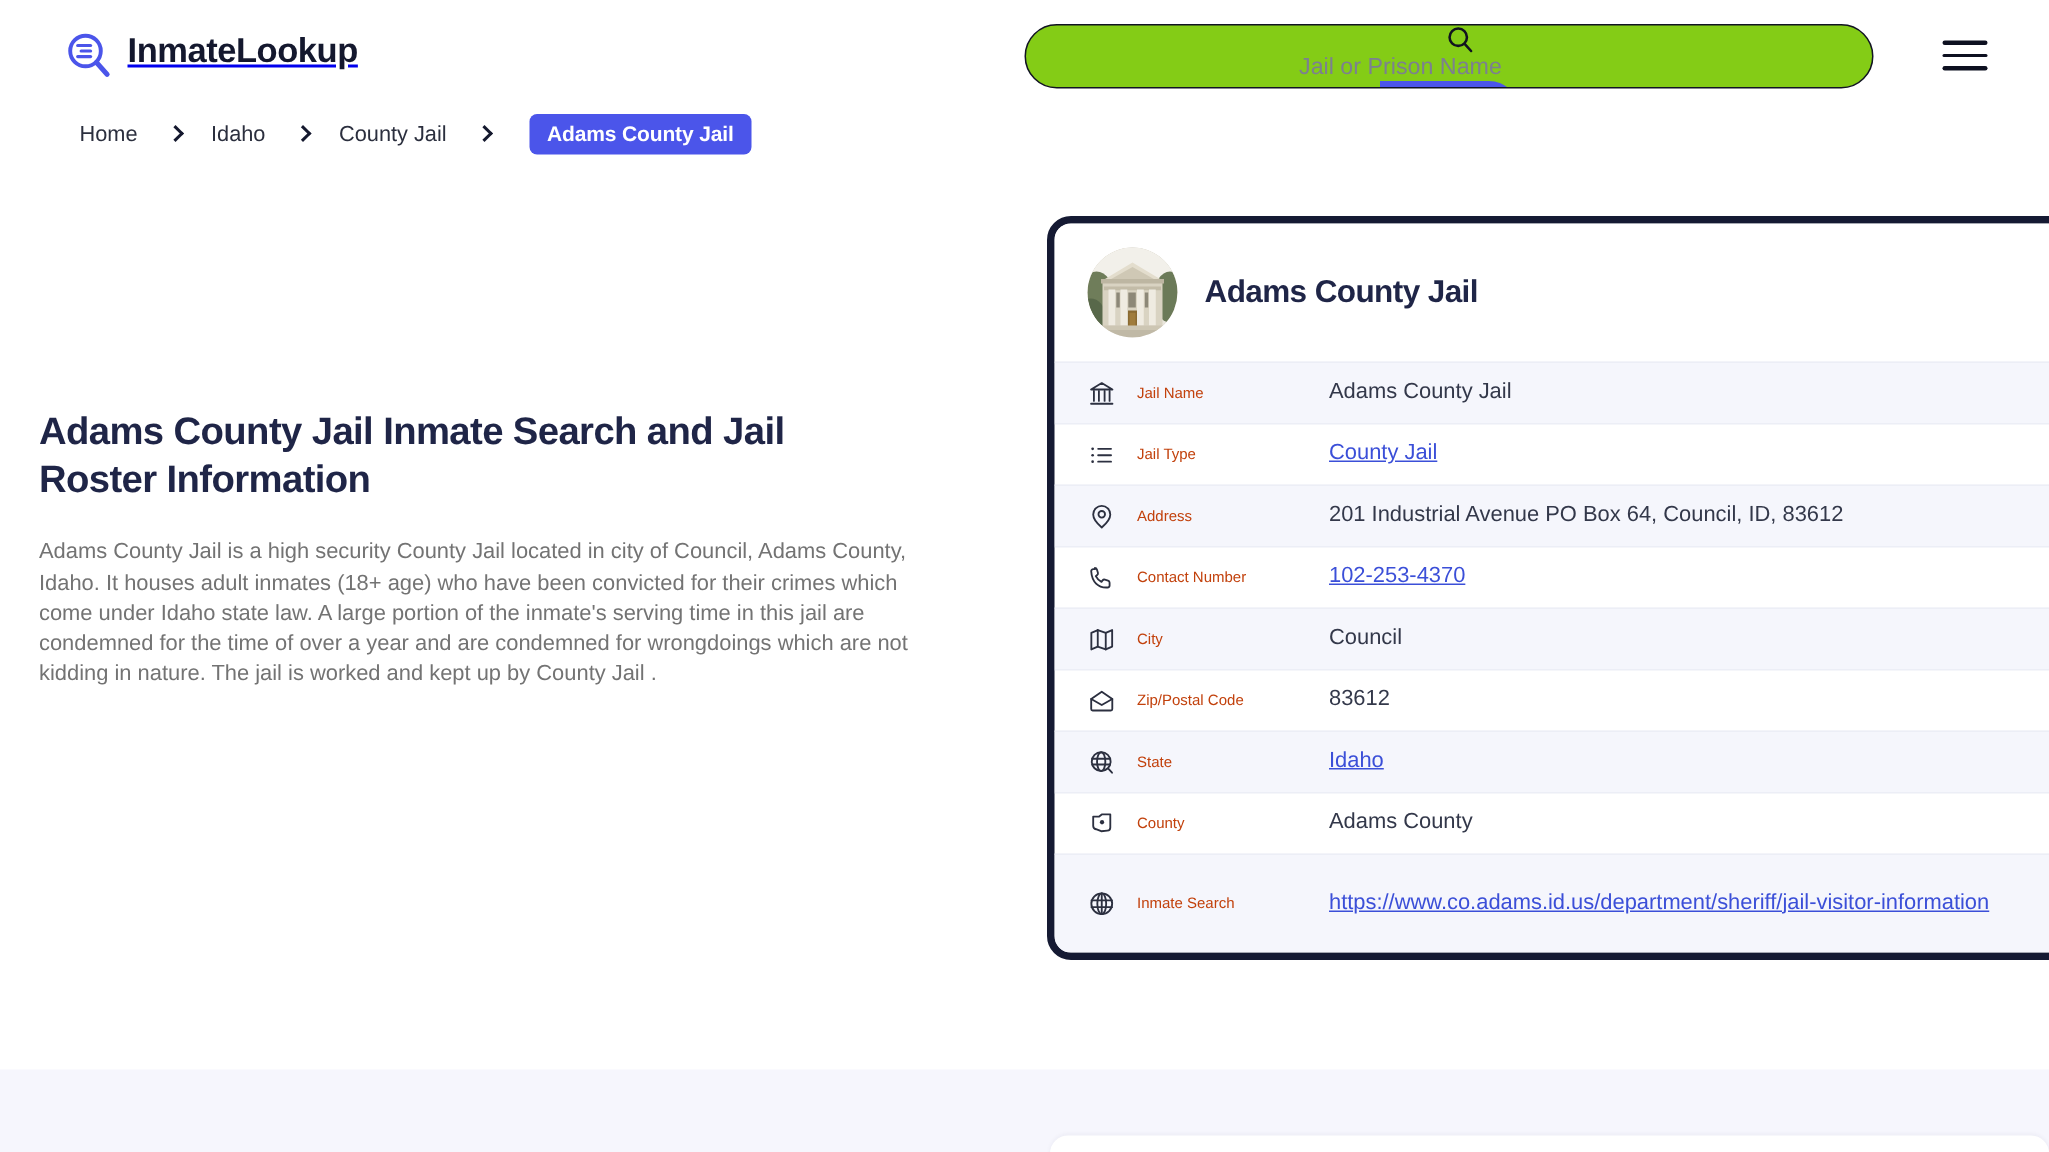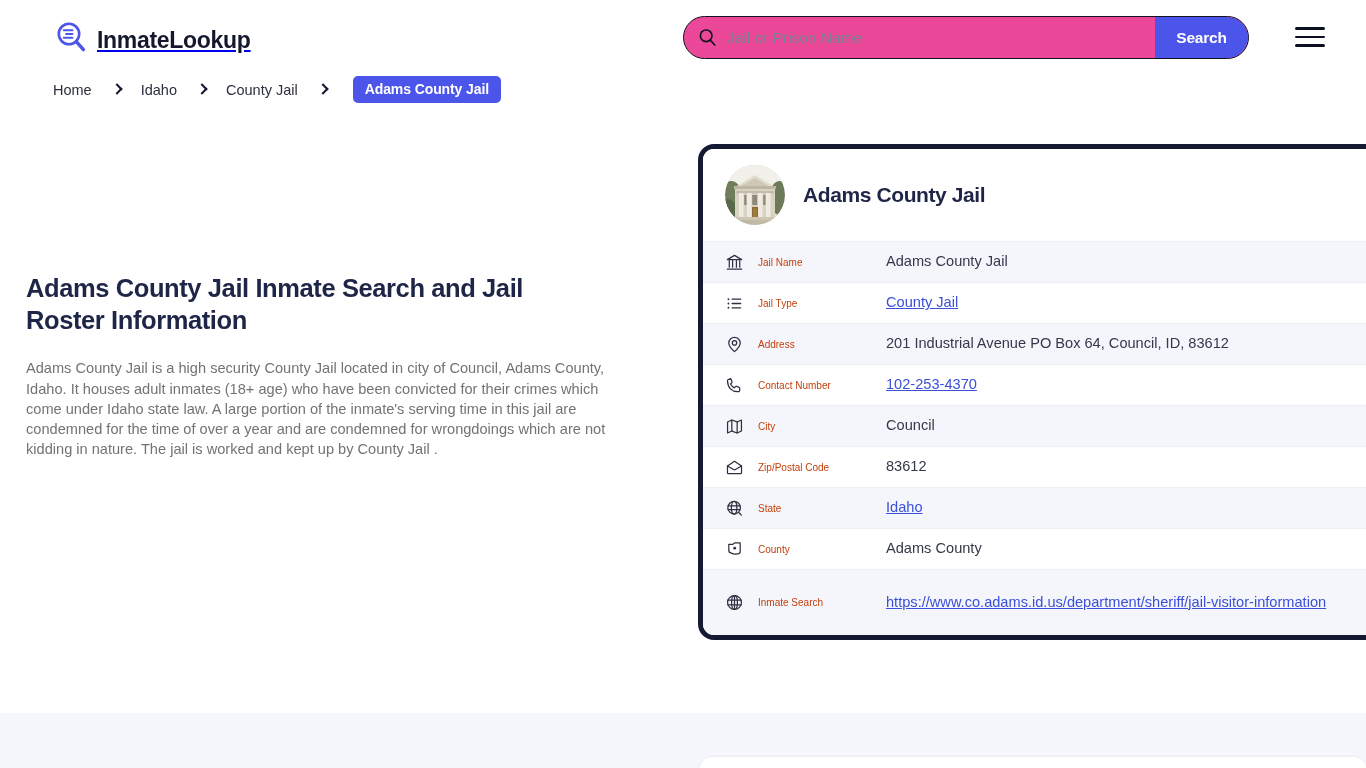--- a/index.html
+++ b/index.html
@@ -14,42 +14,43 @@
   
   .header {
     position: relative;
     height: 74px;
     display: flex;
     align-items: center;
     background: #ffffff;
   }
   .brand {
     position: absolute;
-    left: 54px; top: 20px;
-    display: flex; align-items: flex-end; gap: 9px;
+    left: 42px; top: 20px;
+    display: flex; align-items: flex-start; gap: 9px;
     cursor: pointer;
   }
   .brand-icon { width: 34px; height: 34px; display: block; }
   .brand-text {
     font-size: 23px;
     font-weight: 700;
     color: #14182e;
     letter-spacing: -0.3px;
   }
 
   .searchwrap {
     position: absolute;
     left: 683px; top: 16px;
     width: 566px; height: 43px;
     border: 1.6px solid #111322;
     border-radius: 22px;
-    background: #ec4899;
+    background: #84cc16;
     display: flex;
     align-items: center;
     overflow: hidden;
+    flex-direction: column;
   }
   .search-icon {
     margin-left: 14px;
     width: 19px; height: 19px;
     flex: 0 0 auto;
     display: block;
   }
   .search-input {
     flex: 1 1 auto;
     height: 100%;

